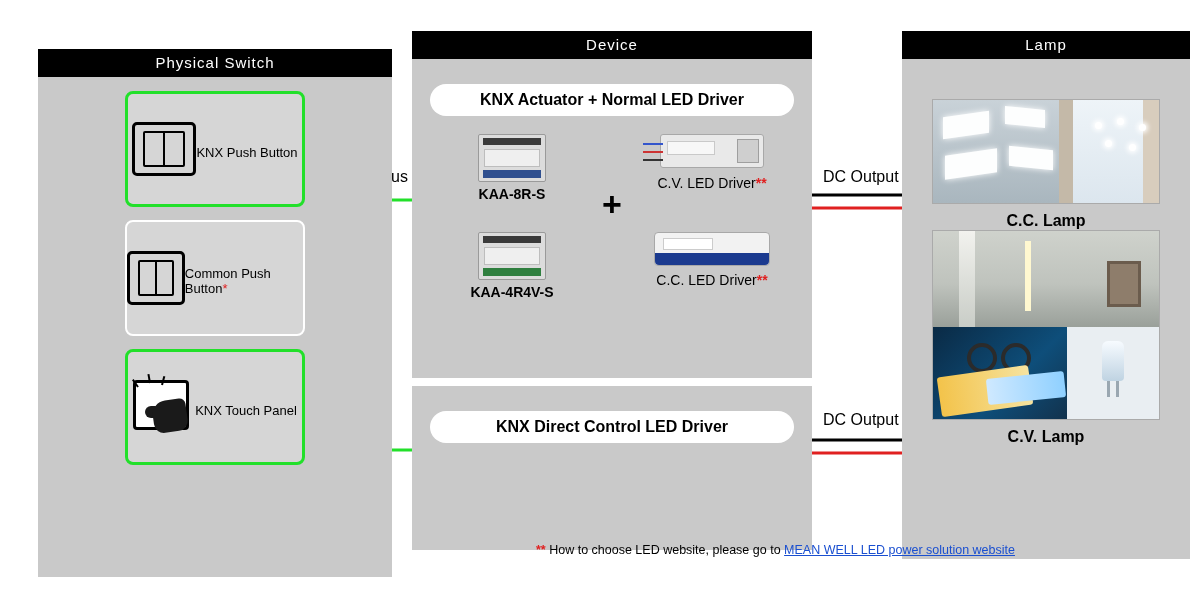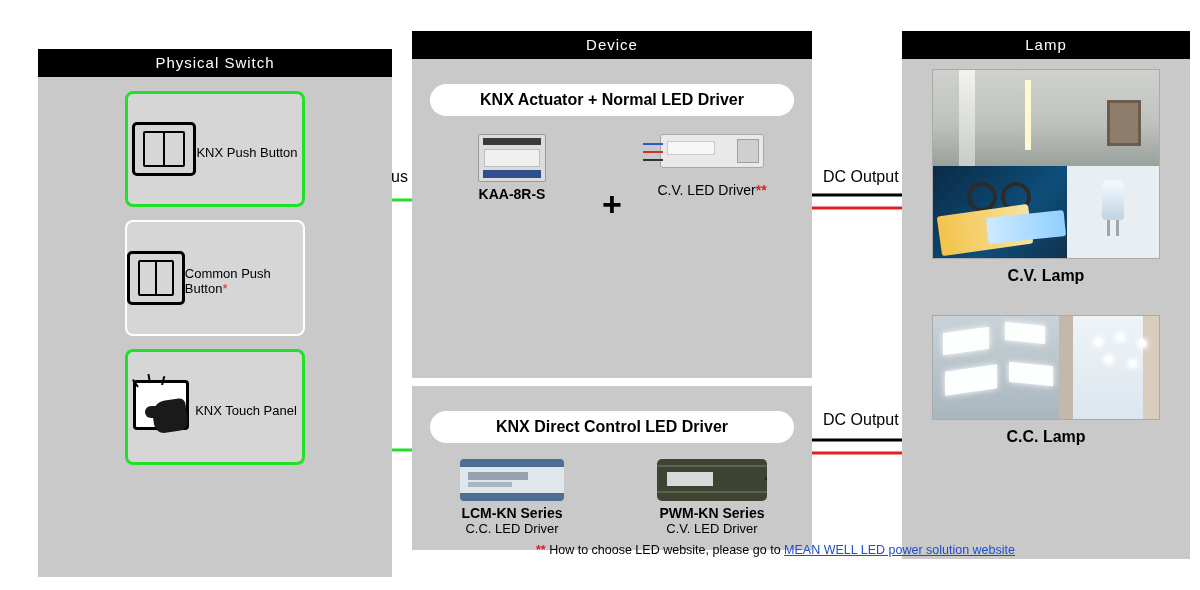--- a/index.html
+++ b/index.html
@@ -48,21 +48,21 @@
   #device-block-top { background:#c9c9c9; height:319px; padding-top:12px; position:relative; }
   #device-block-bottom { background:#c9c9c9; height:164px; margin-top:8px; padding-top:12px; position:relative; }
   .pill {
     background:#fff; border-radius:18px; height:32px; width:364px; margin:13px auto;
     display:flex; align-items:center; justify-content:center;
     font-size:16px; font-weight:bold;
   }
   .dev-grid { display:flex; margin-top:10px; }
   .dev-cell { flex:1; text-align:center; }
   .dev-label-blue { color:#000000; font-weight:bold; font-size:14px; margin-top:4px; }
-  .dev-label { font-size:14px; margin-top:14px; }
+  .dev-label { font-size:14px; margin-top:7px; }
   .dev-label-sm { font-size:13px; }
   .plus {
     position:absolute; left:50%; top:128px; margin-left:-10px;
     font-size:34px; font-weight:bold; line-height:1;
   }
   .sup-red { color:#e02020; font-weight:bold; }
 
   
   .prod { margin:0 auto; position:relative; }
   .prod-din { width:68px; height:48px; background:#dcdcdc; border:1px solid #9a9a9a; border-radius:2px; }
@@ -210,51 +210,68 @@
           <div class="wire"></div>
             <div class="wire w2"></div>
             <div class="wire w3"></div>
           <div class="lbl"></div>
             <div class="cap"></div>
         </div>
         <div class="dev-label"><span>C.V. LED Driver</span><span class="sup-red">**</span></div>
       </div>
     </div>
 
+    <div class="dev-grid" style="margin-top:30px;">
+      <div class="dev-cell">
+        <div class="prod prod-din green">
+          <div class="top-strip"></div>
+            <div class="mid"></div>
+            <div class="bot-strip"></div>
+        </div>
+        <div class="dev-label-blue">KAA-4R4V-S</div>
+      </div>
+      <div class="dev-cell">
+        <div class="prod prod-cc">
+          <div class="lbl"></div>
+            <div class="blue"></div>
+        </div>
+        <div class="dev-label" style="margin-top:6px;"><span>C.C. LED Driver</span><span class="sup-red">**</span></div>
+      </div>
+    </div>
   </div>
 
   <div id="device-block-bottom">
     <div class="pill">KNX Direct Control LED Driver</div>
-    <div class="dev-grid" style="margin-top:16px;">
-      <div class="dev-cell">
-        <div class="prod prod-lcm">
-          <div class="face"></div>
-            <div class="txt"></div>
-            <div class="txt2"></div>
-        </div>
-        <div class="dev-label-blue">LCM-KN Series</div>
-        <div class="dev-label-sm">C.C. LED Driver</div>
-      </div>
-      <div class="dev-cell">
-        <div class="prod prod-pwm">
-          <div class="ridge"></div>
-            <div class="lbl"></div>
-            <div class="ridge2"></div>
-            <div class="cable"></div>
-        </div>
-        <div class="dev-label-blue">PWM-KN Series</div>
-        <div class="dev-label-sm">C.V. LED Driver</div>
-      </div>
-    </div>
   </div>
 </div>
 
 <div class="col" id="lamp-column">
   <div class="col-header">Lamp</div>
   <div class="col-body">
+
+    <div class="lamp-photo-wrap" style="margin-top:30px;">
+      <div class="photo-cc">
+        <div class="office">
+          <div class="panel" style="left:10px; top:14px; width:46px; height:22px; transform:skewY(-8deg);"></div>
+          <div class="panel" style="left:12px; top:52px; width:52px; height:24px; transform:skewY(-8deg);"></div>
+          <div class="panel" style="left:72px; top:8px; width:40px; height:18px; transform:skewY(6deg);"></div>
+          <div class="panel" style="left:76px; top:48px; width:44px; height:20px; transform:skewY(6deg);"></div>
+        </div>
+        <div class="ceil">
+          <div class="wallL"></div>
+            <div class="wallR"></div>
+          <div class="dot" style="left:36px; top:22px;"></div>
+          <div class="dot" style="left:58px; top:18px;"></div>
+          <div class="dot" style="left:80px; top:24px;"></div>
+          <div class="dot" style="left:46px; top:40px;"></div>
+          <div class="dot" style="left:70px; top:44px;"></div>
+        </div>
+      </div>
+      <div class="lamp-caption">C.C. Lamp</div>
+    </div>
 
     <div class="lamp-photo-wrap">
       <div class="photo-cv">
         <div class="room">
           <div class="strip"></div>
           <div class="lamp"></div>
           <div class="frame"></div>
         </div>
         <div class="bottom">
           <div class="leds">
@@ -268,41 +285,20 @@
             <div class="pins">
                 <i style="left:0;"></i>
                 <i style="right:0;"></i>
               </div>
           </div>
         </div>
       </div>
       <div class="lamp-caption">C.V. Lamp</div>
     </div>
 
-    <div class="lamp-photo-wrap" style="margin-top:30px;">
-      <div class="photo-cc">
-        <div class="office">
-          <div class="panel" style="left:10px; top:14px; width:46px; height:22px; transform:skewY(-8deg);"></div>
-          <div class="panel" style="left:12px; top:52px; width:52px; height:24px; transform:skewY(-8deg);"></div>
-          <div class="panel" style="left:72px; top:8px; width:40px; height:18px; transform:skewY(6deg);"></div>
-          <div class="panel" style="left:76px; top:48px; width:44px; height:20px; transform:skewY(6deg);"></div>
-        </div>
-        <div class="ceil">
-          <div class="wallL"></div>
-            <div class="wallR"></div>
-          <div class="dot" style="left:36px; top:22px;"></div>
-          <div class="dot" style="left:58px; top:18px;"></div>
-          <div class="dot" style="left:80px; top:24px;"></div>
-          <div class="dot" style="left:46px; top:40px;"></div>
-          <div class="dot" style="left:70px; top:44px;"></div>
-        </div>
-      </div>
-      <div class="lamp-caption">C.C. Lamp</div>
-    </div>
-
   </div>
 </div>
 
 <div id="note">
   <div style="margin-left:28px;">
     <span class="red">**</span><span> How to choose LED website, please go to </span><a href="#">MEAN WELL LED power solution website</a>
   </div>
 </div>
 
 </body></html>

